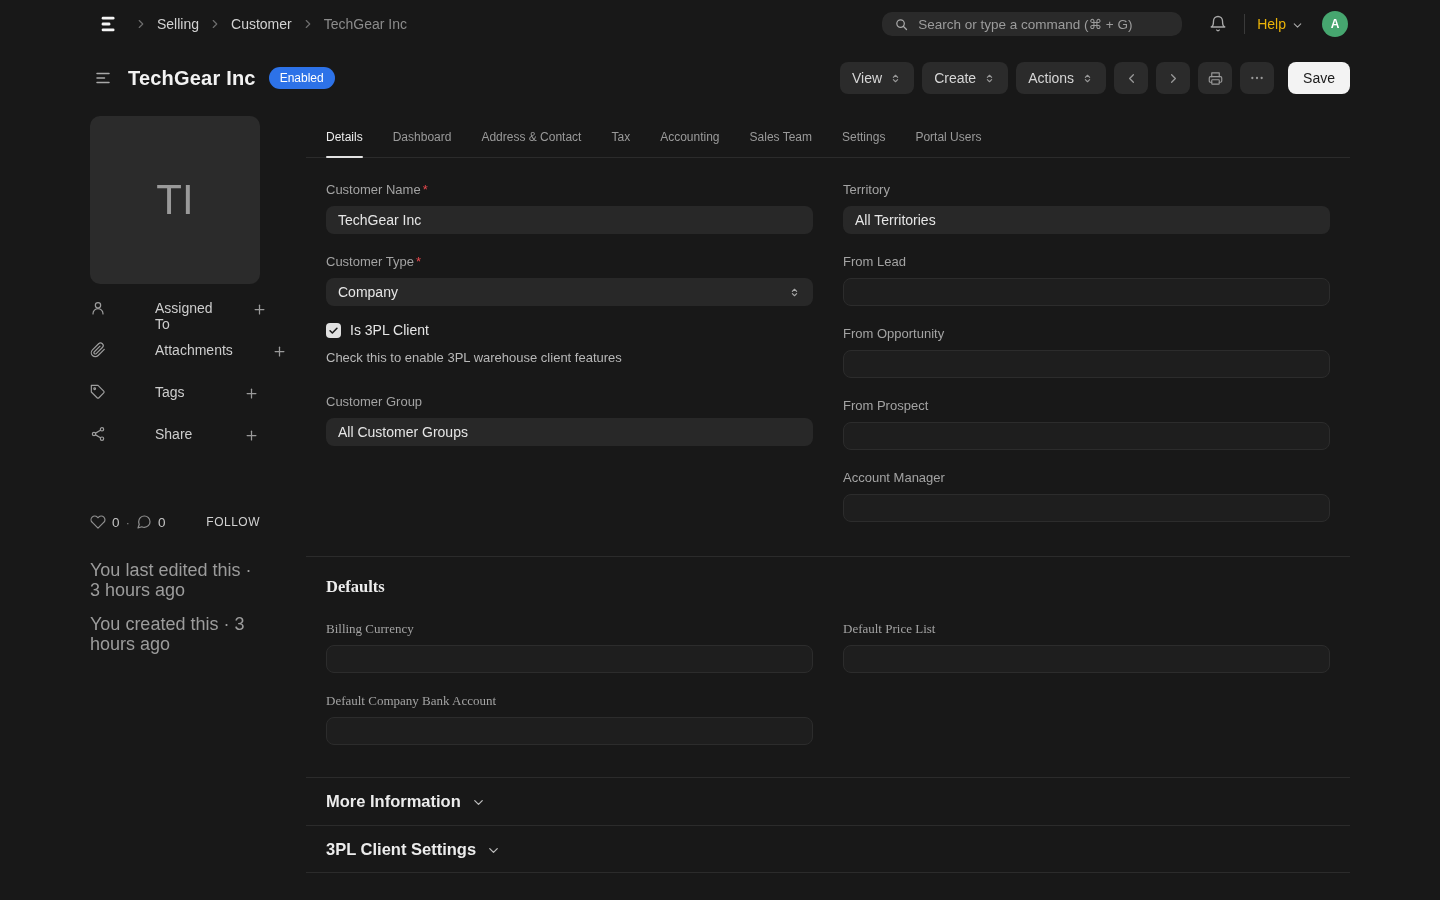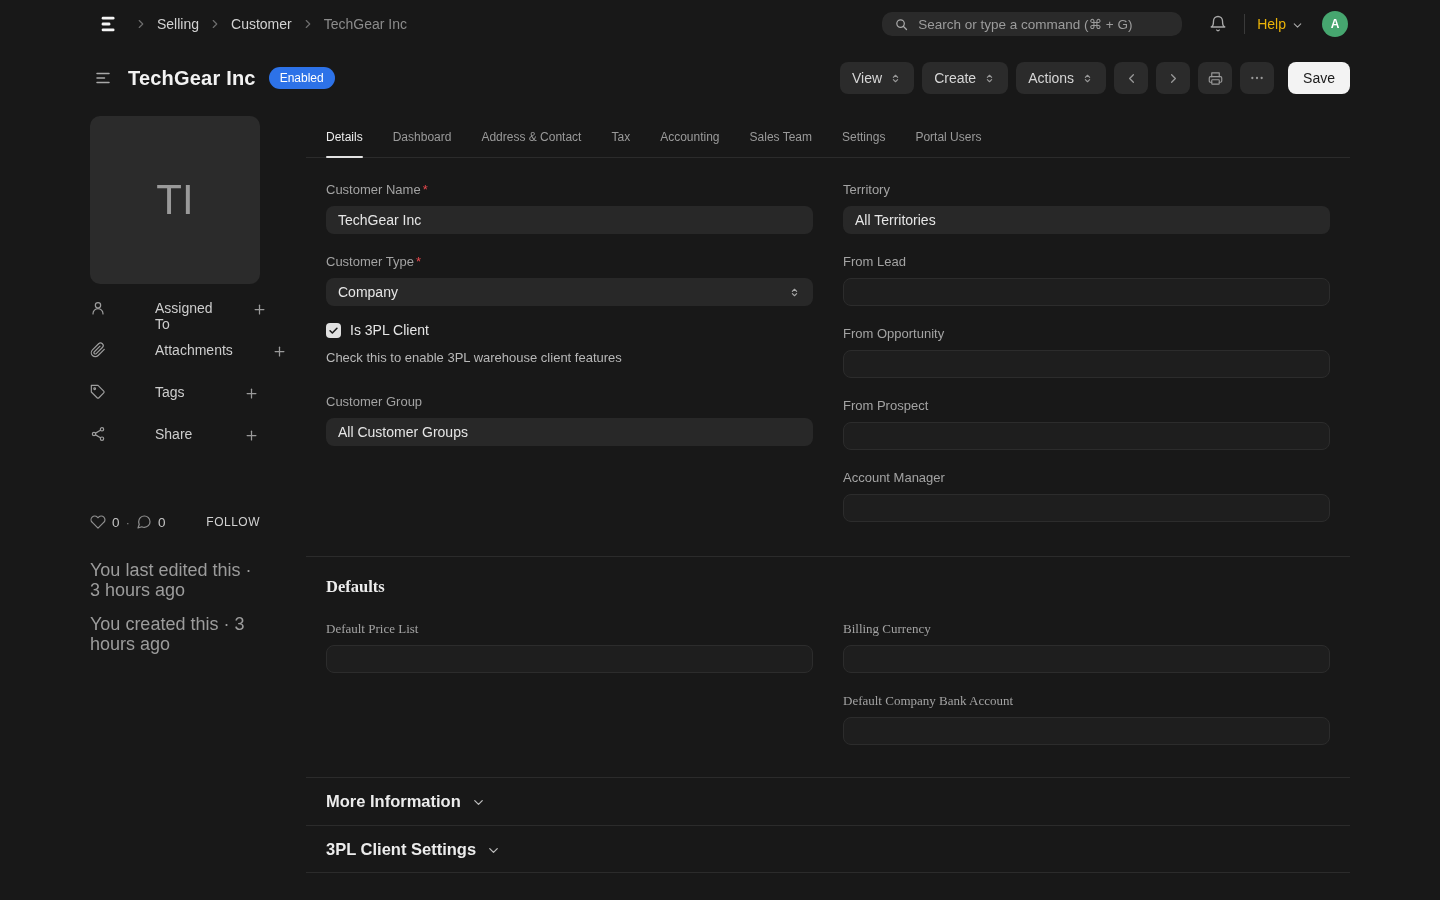--- a/index.html
+++ b/index.html
@@ -438,35 +438,35 @@
 
         </div>
       </div>
     </section>
 
     <section class="section defaults-section">
       <h2 class="section-title">Defaults</h2>
       <div class="form-grid">
         <div class="col">
           <div class="field">
-            <span class="flabel">Default Price List</span>
+            <span class="flabel">Billing Currency</span>
+            <div class="control empty">
+              <span></span>
+            </div>
+          </div>
+          <div class="field">
+            <span class="flabel">Default Company Bank Account</span>
             <div class="control empty">
               <span></span>
             </div>
           </div>
         </div>
         <div class="col">
           <div class="field">
-            <span class="flabel">Billing Currency</span>
-            <div class="control empty">
-              <span></span>
-            </div>
-          </div>
-          <div class="field">
-            <span class="flabel">Default Company Bank Account</span>
+            <span class="flabel">Default Price List</span>
             <div class="control empty">
               <span></span>
             </div>
           </div>
         </div>
       </div>
     </section>
 
     <div class="collapse-row">
       <span class="collapse-title">More Information</span>

